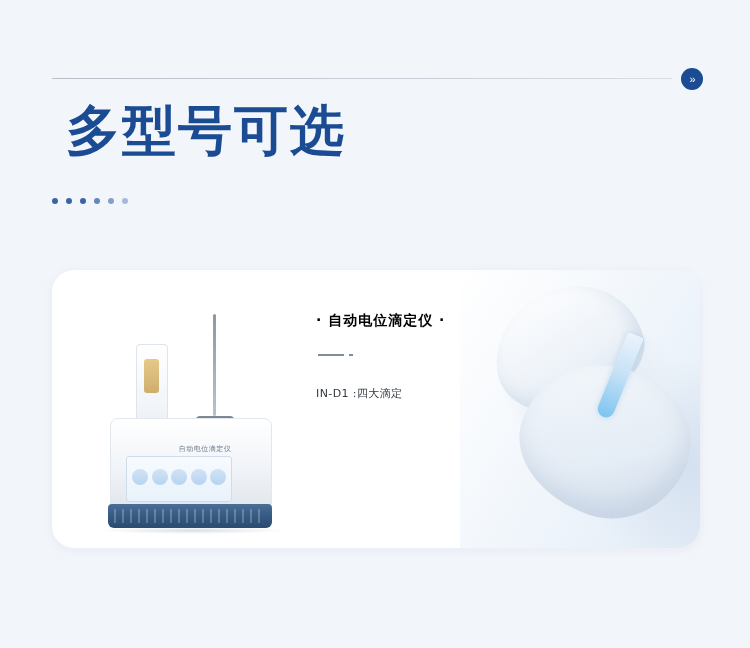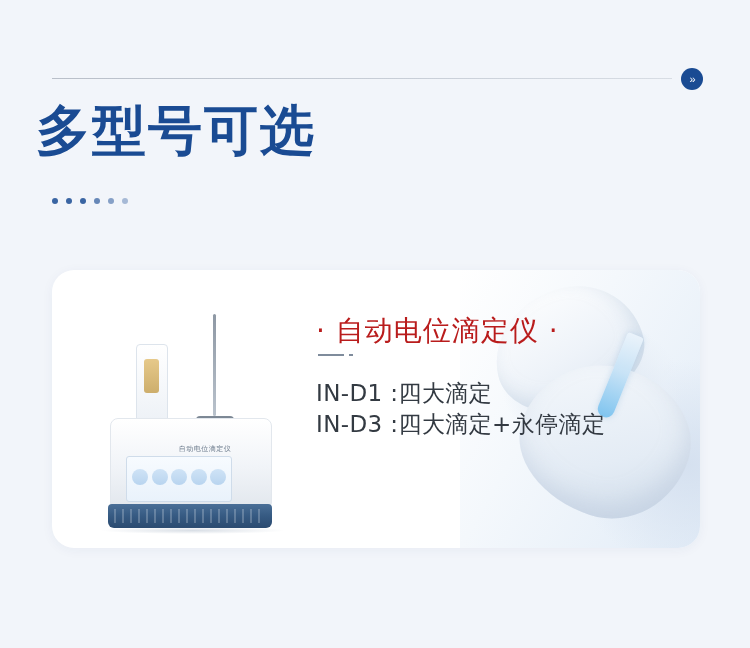--- a/index.html
+++ b/index.html
@@ -35,21 +35,21 @@
     color: #ffffff;
     font-size: 11px;
     line-height: 22px;
     text-align: center;
     letter-spacing: -1px;
   }
 
   
   .headline {
     position: absolute;
-    left: 36px;
+    left: 66px;
     top: 100px;
     font-size: 54px;
     font-weight: bold;
     color: #1a4b93;
     letter-spacing: 2px;
     line-height: 1.15;
     font-family: "DejaVu Sans", "Liberation Sans", sans-serif;
   }
 
   
@@ -251,23 +251,23 @@
     width: 186px;
     height: 7px;
     background: radial-gradient(ellipse at center, rgba(120,140,165,.28) 0%, rgba(255,255,255,0) 70%);
   }
 
   
   .card-title {
     position: absolute;
     left: 264px;
     top: 42px;
-    font-size: 28px;
-    font-weight: normal;
-    color: #b91c1c;
+    font-size: 14px;
+    font-weight: bold;
+    color: #000000;
     letter-spacing: 1px;
     font-family: "DejaVu Sans", "Liberation Sans", sans-serif;
   }
   .title-underline {
     position: absolute;
     left: 266px;
     top: 84px;
     width: 26px;
     height: 2px;
     background: #7f8c9c;
@@ -281,21 +281,21 @@
     height: 2px;
     background: #7f8c9c;
   }
   .spec-list {
     position: absolute;
     left: 264px;
     top: 108px;
     width: 370px;
   }
   .spec-row {
-    font-size: 23px;
+    font-size: 11px;
     color: #333a42;
     line-height: 31px;
     letter-spacing: .4px;
     font-family: "DejaVu Sans", "Liberation Sans", sans-serif;
     white-space: nowrap;
   }
 </style>
 </head>
 <body>
 
@@ -341,16 +341,15 @@
     </div>
     <div class="dev-base"></div>
     <div class="dev-shadow"></div>
   </div>
 
   <div class="card-title">· 自动电位滴定仪 ·</div>
   <div class="title-underline"></div>
 
   <div class="spec-list">
     <div class="spec-row">IN-D1 :四大滴定</div>
-    <div class="spec-row">IN-D3 :四大滴定+永停滴定</div>
   </div>
 
 </div>
 
 </body></html>

